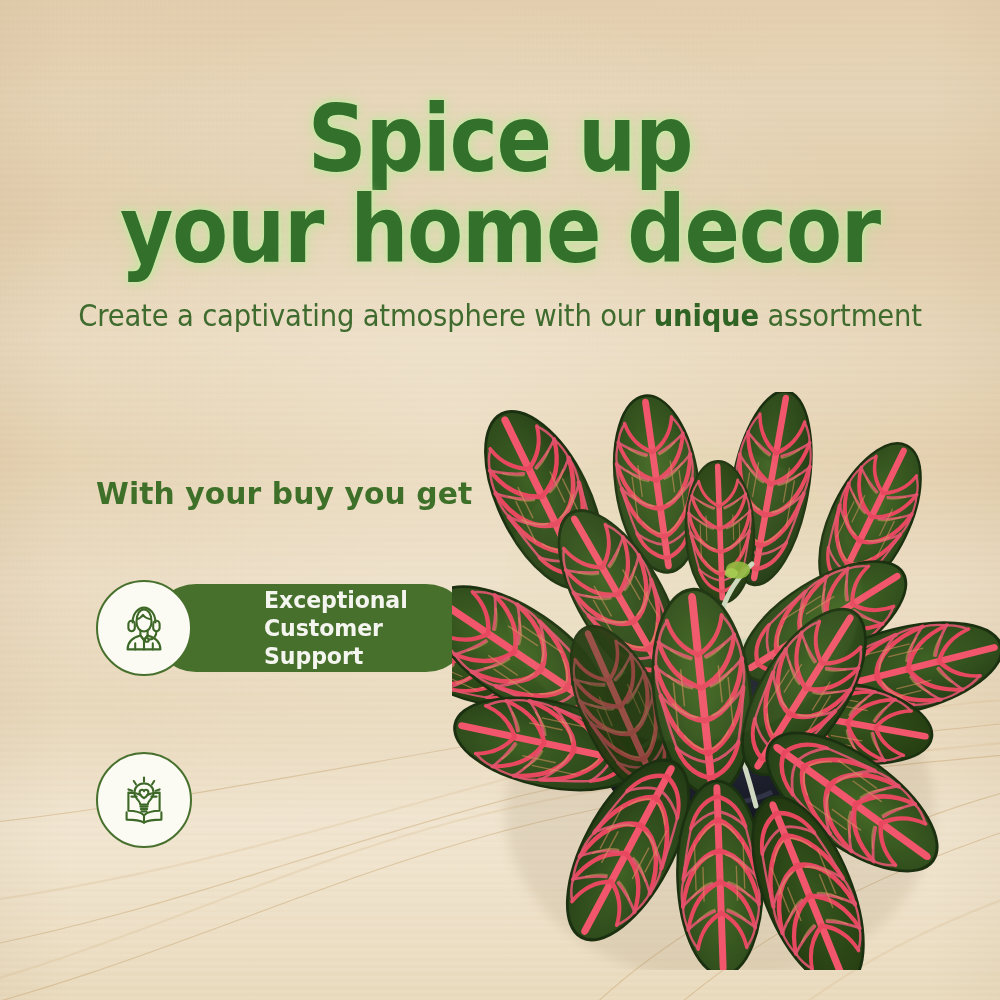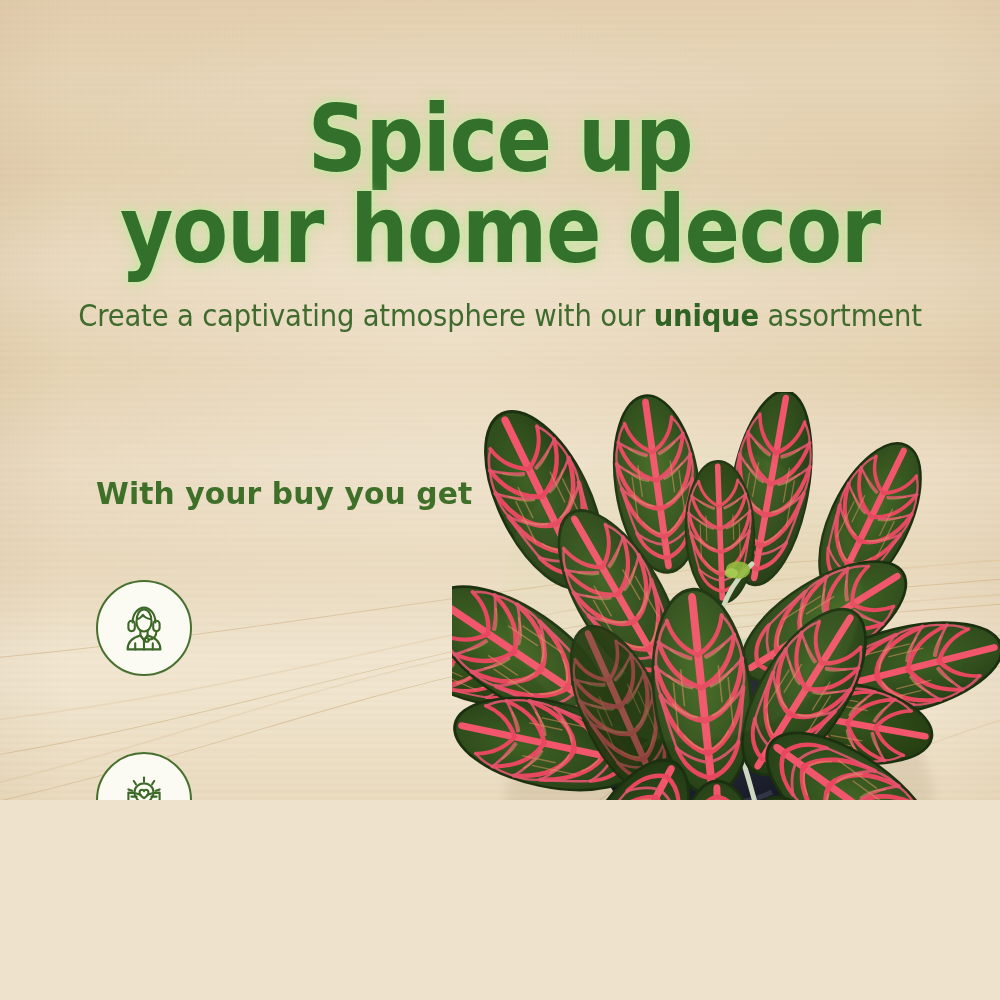--- a/index.html
+++ b/index.html
@@ -7,21 +7,21 @@
 
   html, body {
     width:1000px; height:1000px;
     font-family:"Liberation Sans", sans-serif;
     overflow:hidden; background:#EFE2CC;
   }
 
   
   #stage {
     position:relative;
-    width:1000px; height:800px;
+    width:1000px; height:1000px;
     overflow:hidden;
   }
 
   
   .wood-base {
     position:absolute; inset:0;
     background:
       linear-gradient(180deg,
         #EFE1C8 0%,
         #F1E5CF 10%,
@@ -202,20 +202,24 @@
   <div class="wood-vignette"></div>
 
   <div class="headline">Spice up
 your home decor</div>
 
   <div class="subtitle"><span>Create a captivating atmosphere with our </span><b>unique</b><span> assortment</span></div>
 
   <div class="buy-heading">With your buy you get</div>
 
   <div class="benefit benefit-1">
+    <div class="pill">
+      <span class="pill-label">Exceptional
+Customer Support</span>
+    </div>
     <div class="icon-circle">
       <svg width="58" height="58" viewBox="0 0 58 58">
 
         <path class="icon-stroke" d="M21.5,22.5 C21.5,14.8 24.8,10.5 29,10.5 C33.2,10.5 36.5,14.8 36.5,22.5
                                       C36.5,28.2 33.6,32.5 29,32.5 C24.4,32.5 21.5,28.2 21.5,22.5 Z"></path>
 
         <path class="icon-stroke" d="M22,20.2 C24.4,19.6 26.6,18.2 28,15.8 C29.6,18.4 32.2,19.8 36,20.3"></path>
 
         <path class="icon-stroke" d="M17.6,23.5 C17.6,15.3 22.8,8.6 29,8.6 C35.2,8.6 40.4,15.3 40.4,23.5"></path>
 

